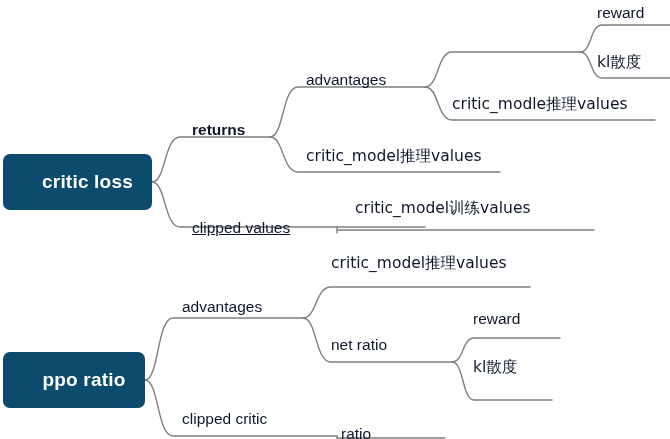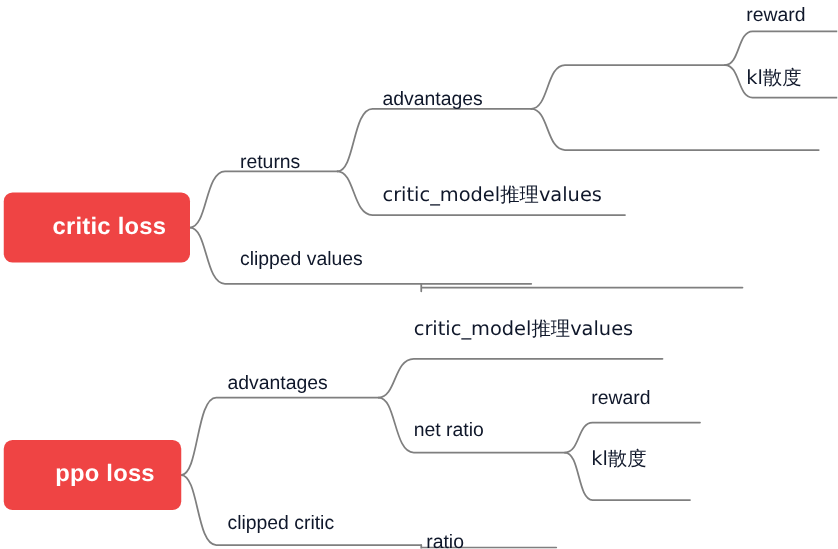--- a/index.html
+++ b/index.html
@@ -27,21 +27,21 @@
   }
   #links path {
     fill: none;
     stroke: #7f7f7f;
     stroke-width: 1.4;
     stroke-linecap: round;
     stroke-linejoin: round;
   }
   .root-node {
     position: absolute;
-    background: #ef4444;
+    background: #0c4a6e;
     border-radius: 7px;
     color: #ffffff;
     font-weight: bold;
     font-size: 19px;
     display: flex;
     align-items: center;
     justify-content: center;
     letter-spacing: 0.2px;
     box-sizing: border-box;
     padding-left: 20px;
@@ -88,29 +88,31 @@
     <path d="M452,362 C464,362 462,338 474,338 L560,338"></path>
     <path d="M452,362 C464,362 462,400 474,400 L552,400"></path>
 
     <path d="M337,436 L337,439 M337,438 L445,438"></path>
   </svg>
 
   <div class="root-node" style="left:3px; top:154px; width:149px; height:56px;">
     <span>critic loss</span>
   </div>
   <div class="root-node" style="left:3px; top:352px; width:142px; height:56px;">
-    <span>ppo loss</span>
+    <span>ppo ratio</span>
   </div>
 
-  <div class="leaf-label" style="left:192px; top:122px;">returns</div>
+  <div class="leaf-label" style="left:192px; top:122px;font-weight:bold;">returns</div>
   <div class="leaf-label" style="left:306px; top:72px;">advantages</div>
   <div class="leaf-label" style="left:597px; top:5px;">reward</div>
   <div class="leaf-label cjk" style="left:597px; top:55px;">kl散度</div>
+  <div class="leaf-label cjk" style="left:452px; top:97px;">critic_modle推理values</div>
   <div class="leaf-label cjk" style="left:306px; top:149px;">critic_model推理values</div>
-  <div class="leaf-label" style="left:192px; top:200px;">clipped values</div>
+  <div class="leaf-label" style="left:192px; top:220px;text-decoration:underline;">clipped values</div>
+  <div class="leaf-label cjk" style="left:355px; top:201px;">critic_model训练values</div>
 
   <div class="leaf-label" style="left:182px; top:299px;">advantages</div>
   <div class="leaf-label cjk" style="left:331px; top:256px;">critic_model推理values</div>
   <div class="leaf-label" style="left:331px; top:337px;">net ratio</div>
   <div class="leaf-label" style="left:473px; top:311px;">reward</div>
   <div class="leaf-label cjk" style="left:473px; top:360px;">kl散度</div>
   <div class="leaf-label" style="left:182px; top:411px;">clipped critic</div>
   <div class="leaf-label" style="left:341px; top:426px;">ratio</div>
 
 </div>

